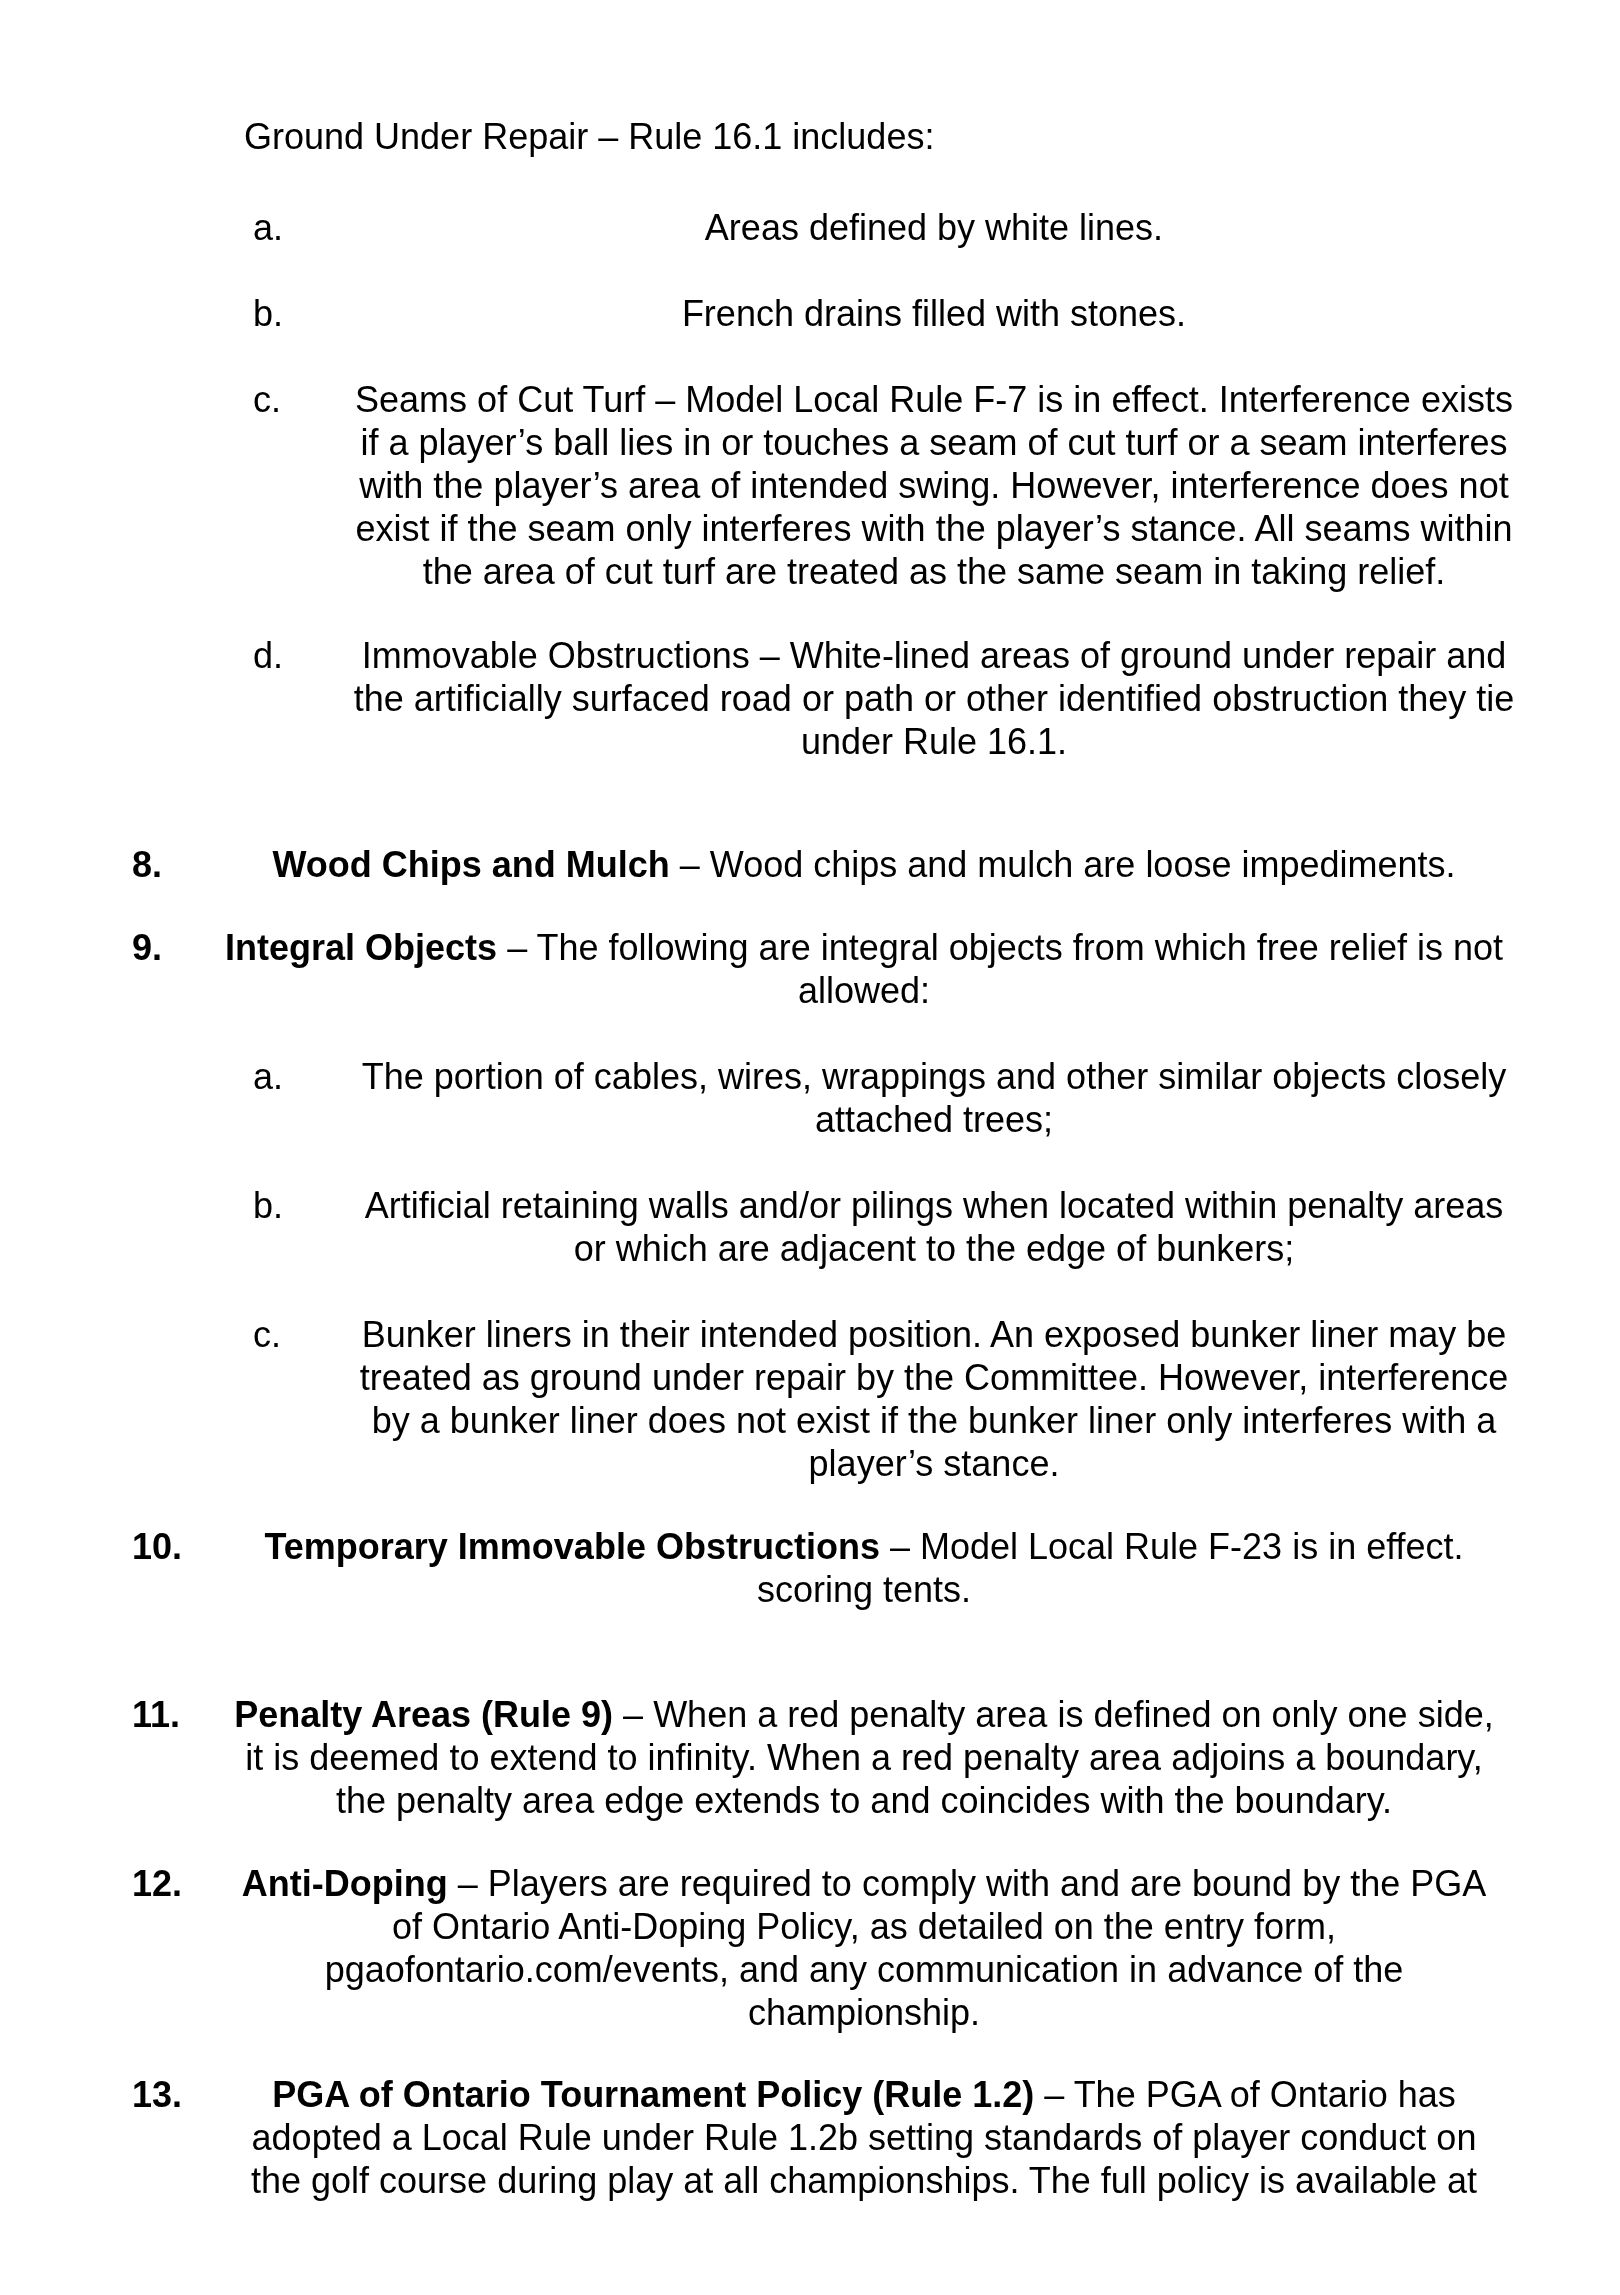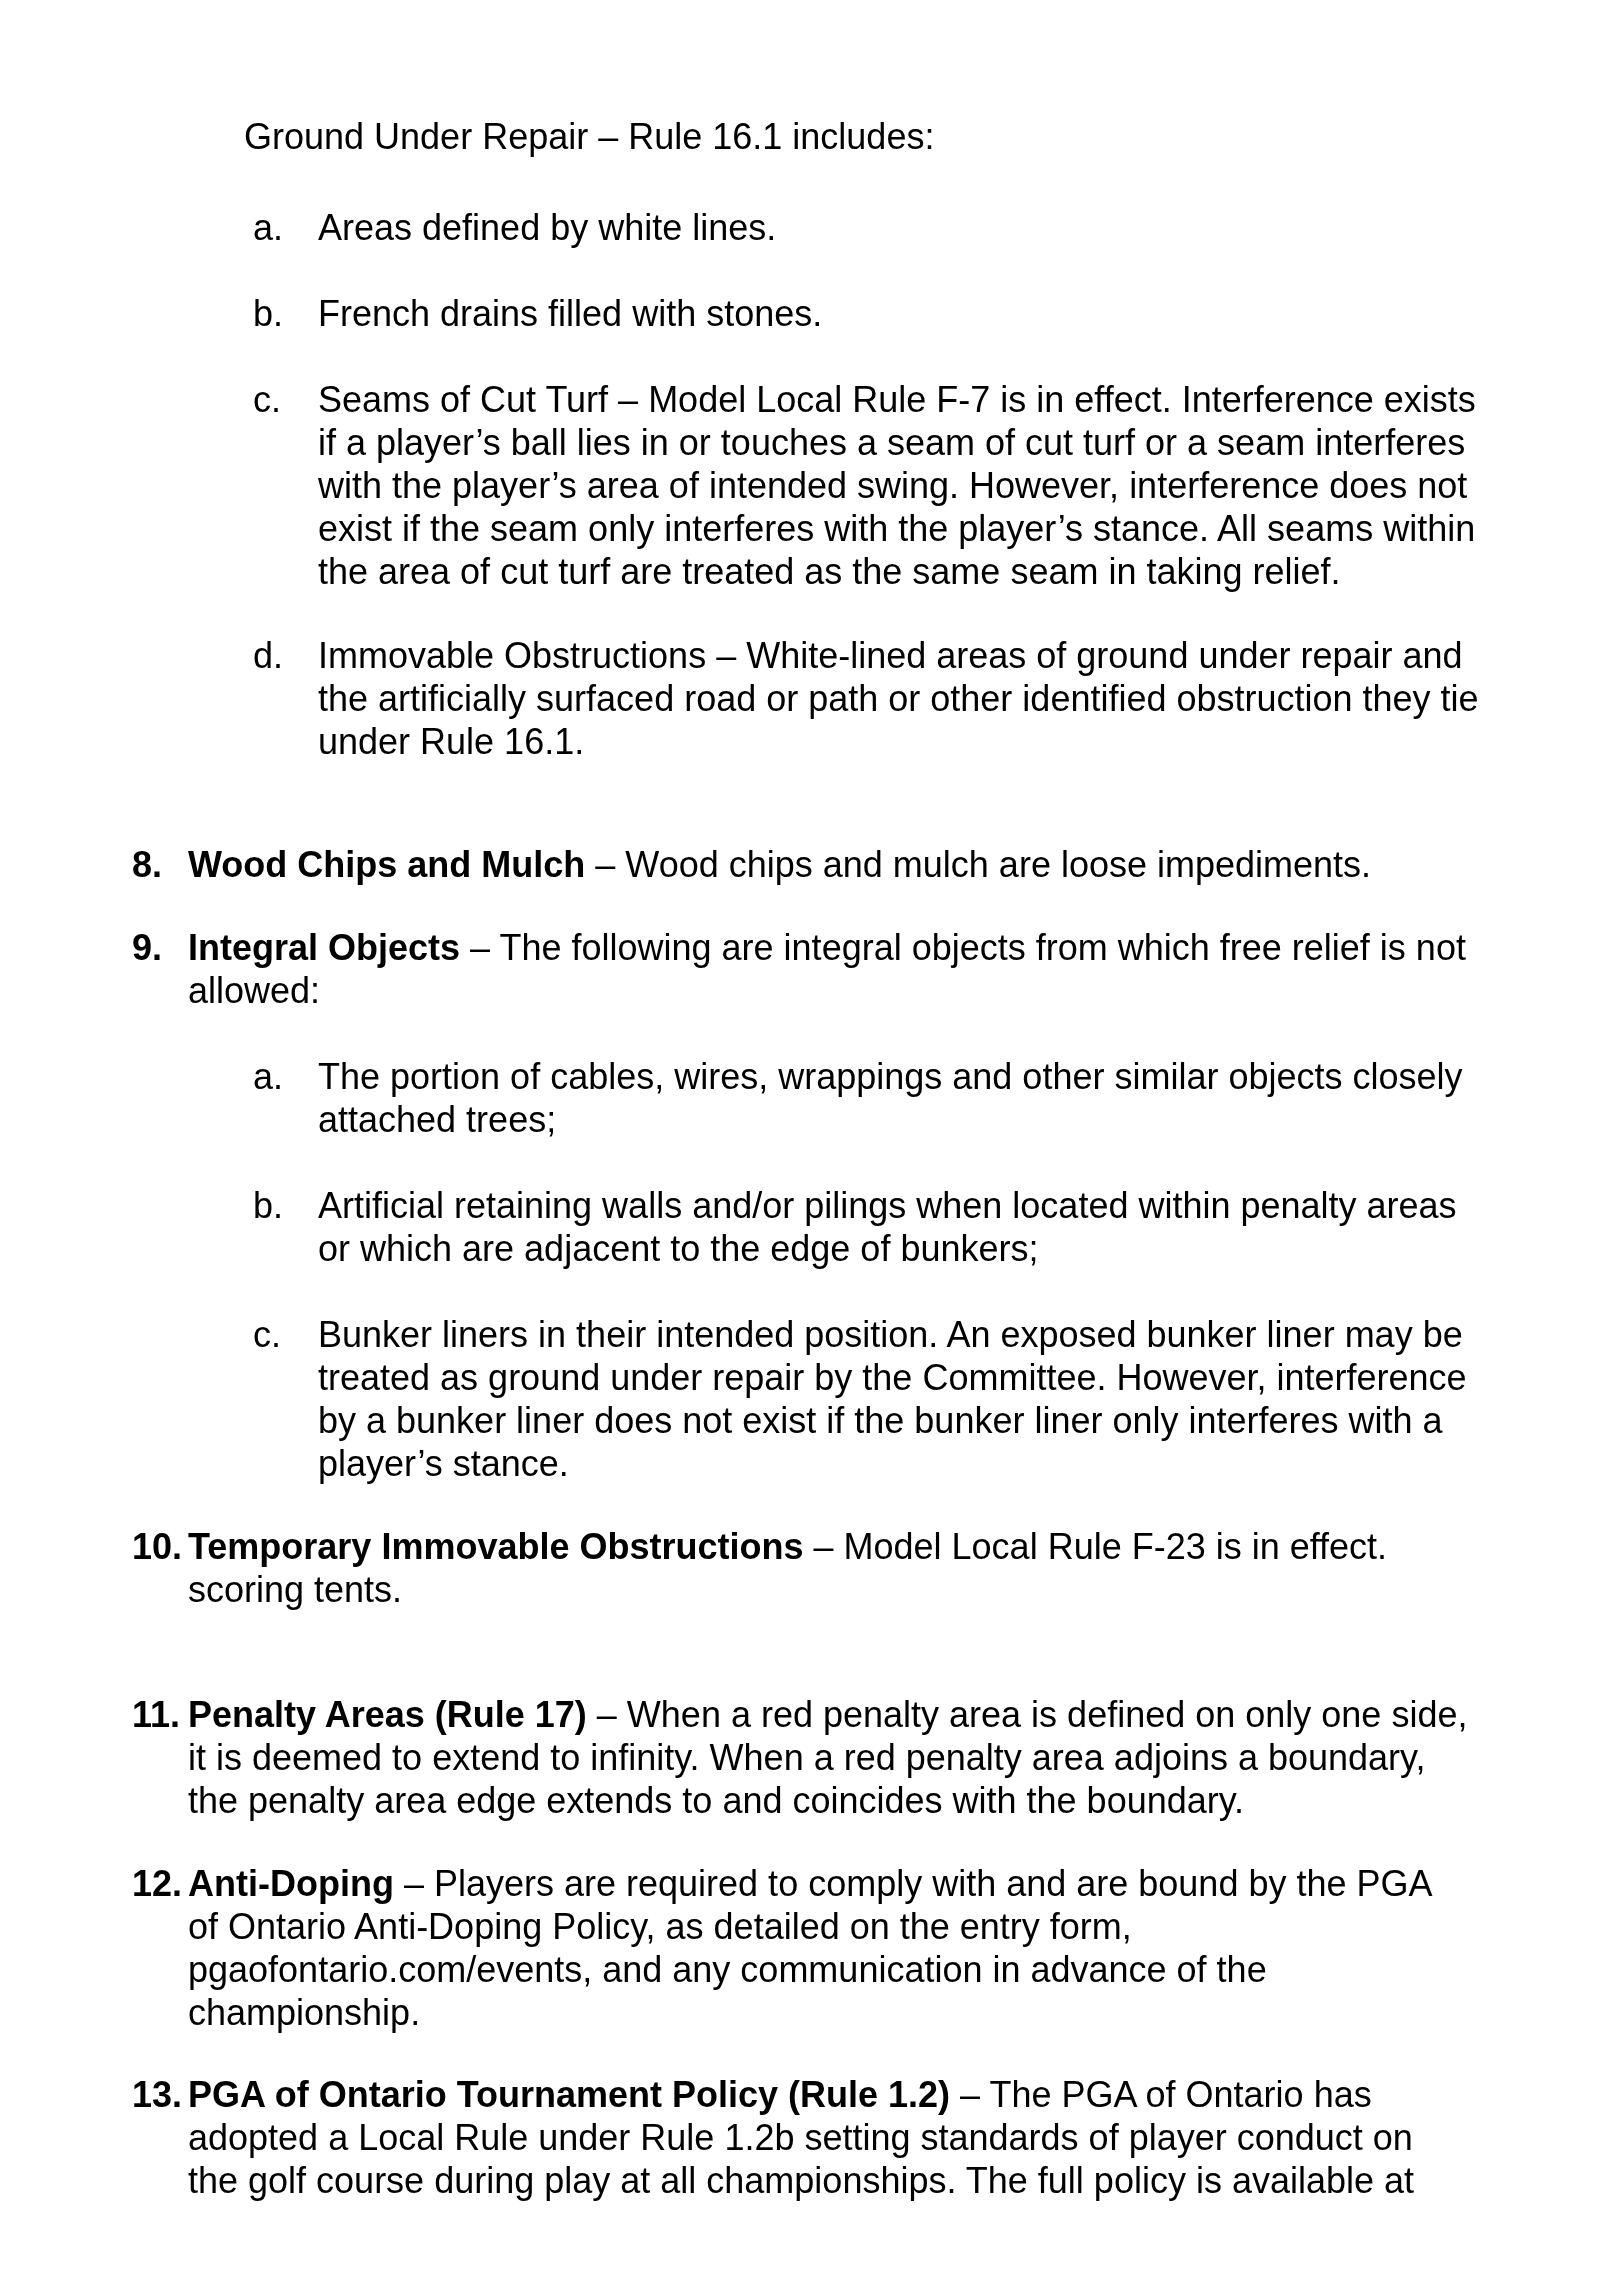--- a/index.html
+++ b/index.html
@@ -7,21 +7,21 @@
     width: 1621px; height: 2295px; position: relative; overflow: hidden;
     font-family: "Liberation Sans", sans-serif;
     color: #000000;
     font-size: 36px;
     line-height: 43px;
   }
   .page { position: absolute; left: 0; top: 0; width: 1621px; }
   .intro { position: absolute; left: 244px; top: 115px; width: 1296px; }
   .item { position: absolute; left: 0; width: 1621px; }
   .marker { position: absolute; white-space: nowrap; }
-  .text { position: absolute; }
+  .text { position: absolute; text-align: center; }
   .sub .marker { left: 253px; }
   .sub .text { left: 318px; width: 1232px; }
   .num .marker { left: 132px; font-weight: bold; }
   .num .text { left: 188px; width: 1352px; }
   b { font-weight: bold; }
 </style>
 </head>
 <body>
 
 <div class="page">
@@ -103,21 +103,21 @@
     <span class="marker">10.</span>
     <div class="text">
       <div><b>Temporary Immovable Obstructions</b><span> – Model Local Rule F-23 is in effect.</span></div>
       <div>scoring tents.</div>
     </div>
   </div>
 
   <div class="item num" style="top:1693px;">
     <span class="marker">11.</span>
     <div class="text">
-      <div><b>Penalty Areas (Rule 17)</b><span> – When a red penalty area is defined on only one side,</span></div>
+      <div><b>Penalty Areas (Rule 9)</b><span> – When a red penalty area is defined on only one side,</span></div>
       <div>it is deemed to extend to infinity. When a red penalty area adjoins a boundary,</div>
       <div>the penalty area edge extends to and coincides with the boundary.</div>
     </div>
   </div>
 
   <div class="item num" style="top:1862px;">
     <span class="marker">12.</span>
     <div class="text">
       <div><b>Anti-Doping</b><span> – Players are required to comply with and are bound by the PGA</span></div>
       <div>of Ontario Anti-Doping Policy, as detailed on the entry form,</div>

